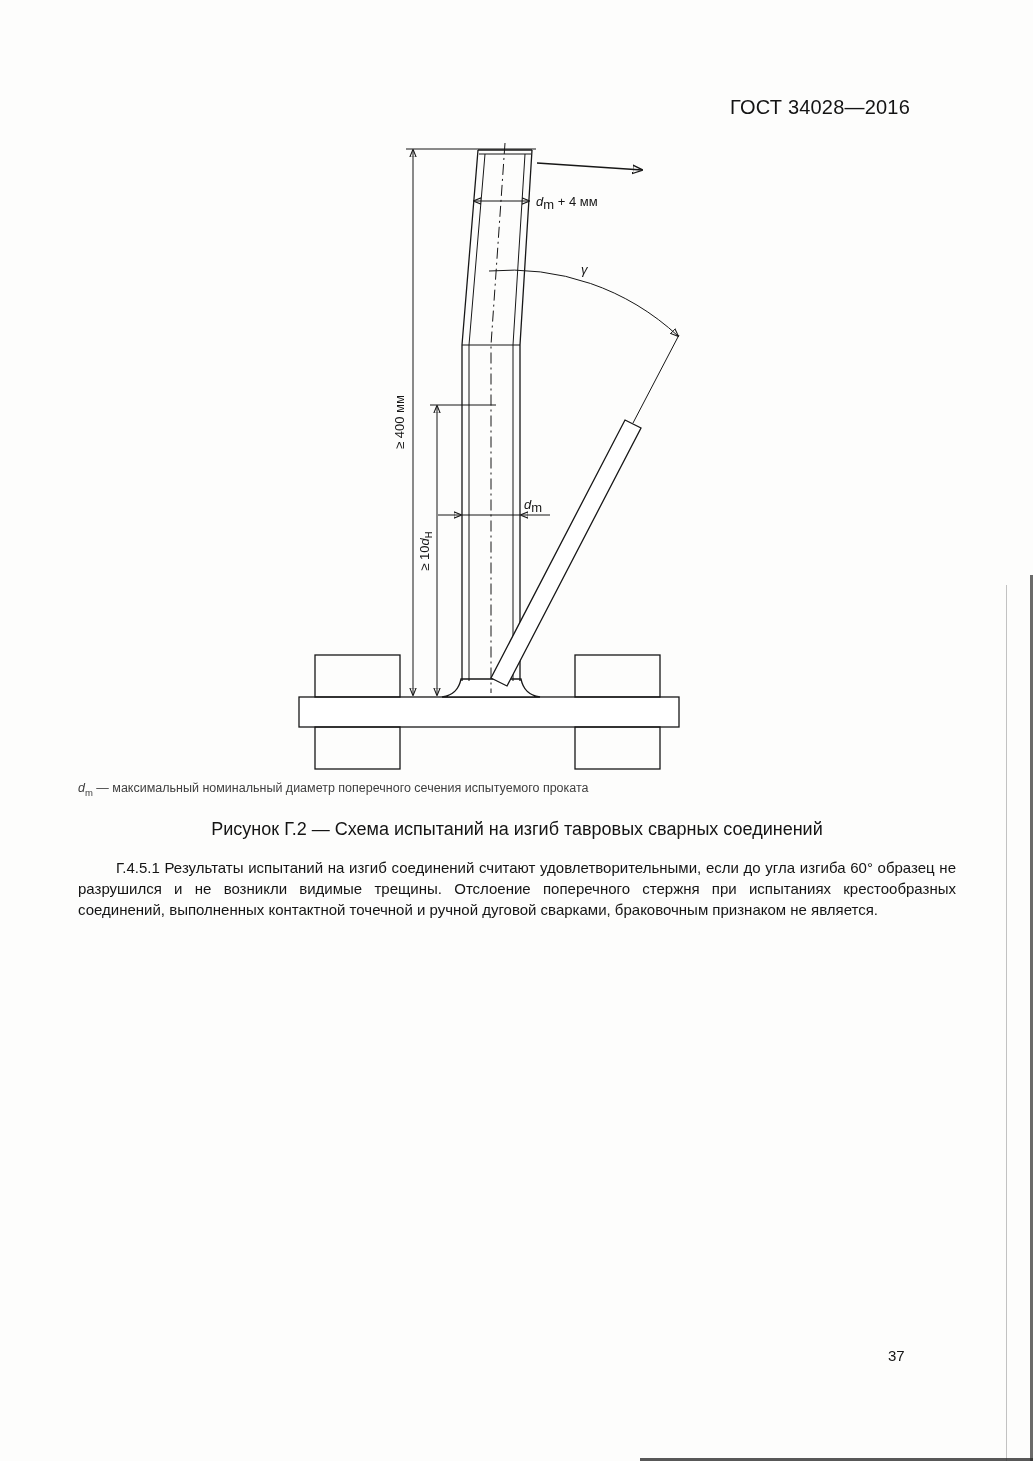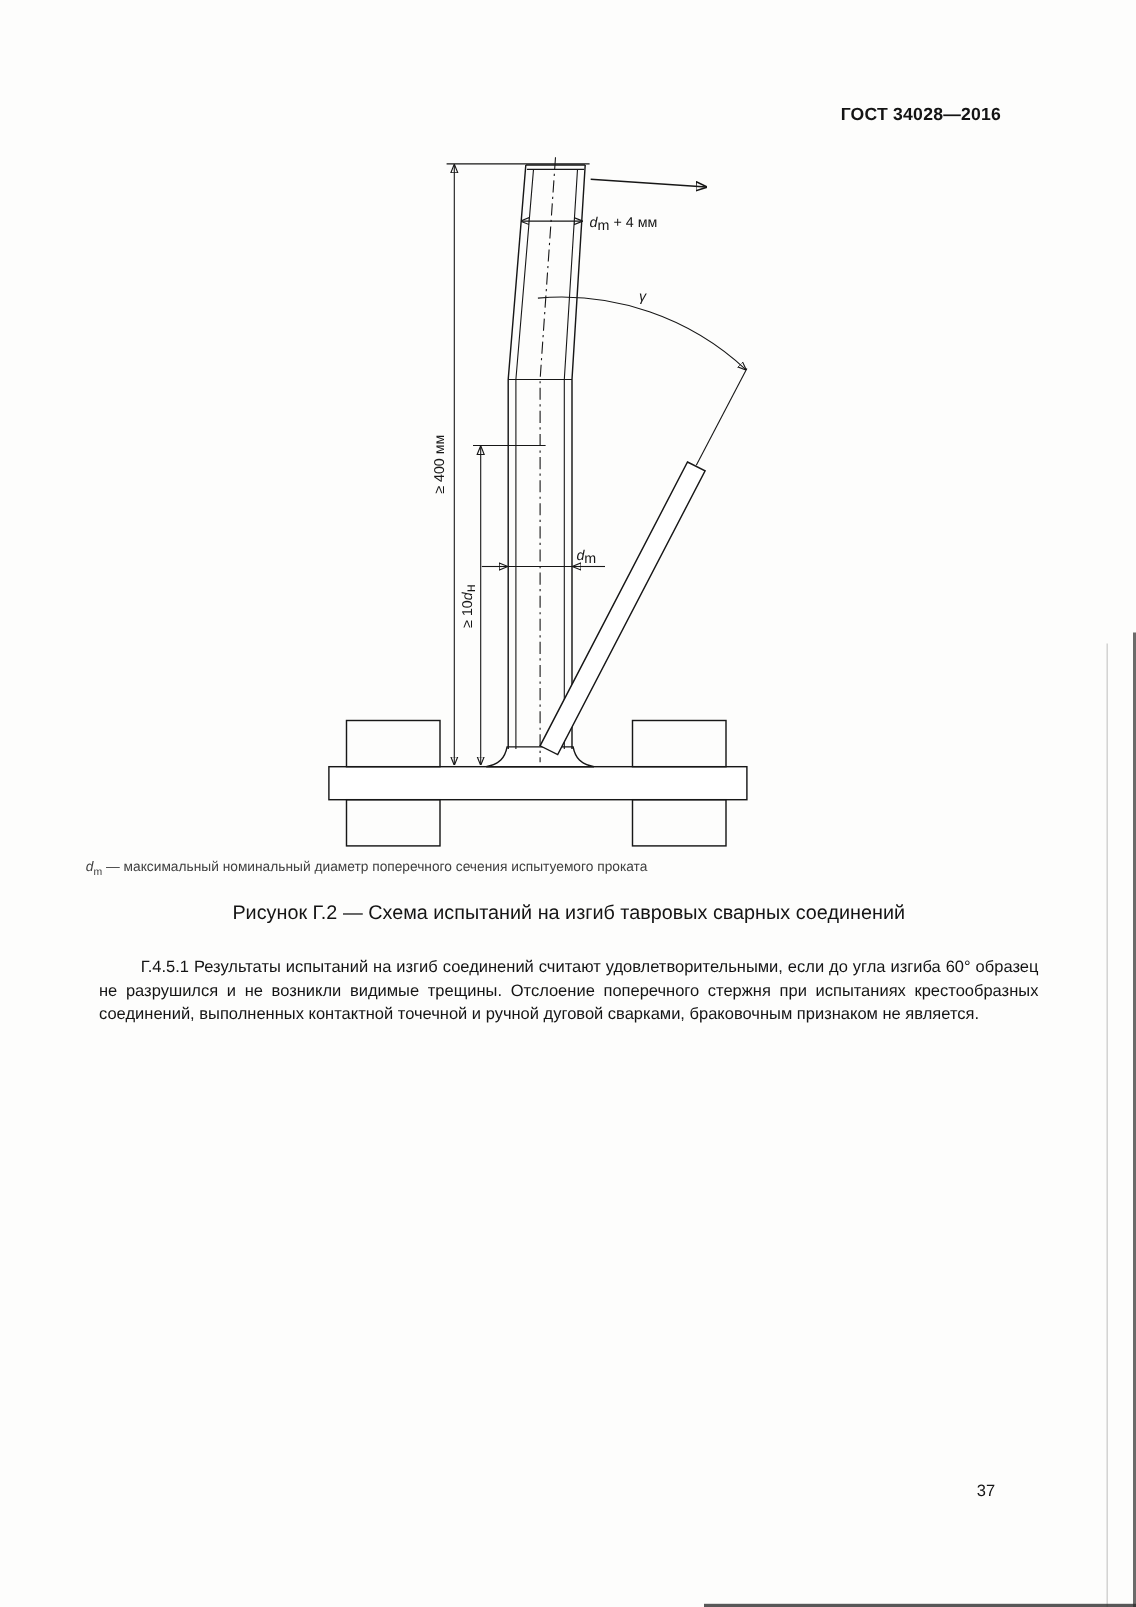--- a/index.html
+++ b/index.html
@@ -7,21 +7,21 @@
     position:relative;
     width:1033px; height:1461px;
     background:#fdfdfc;
     font-family:"Liberation Sans", sans-serif;
     color:#141414;
     margin:0 auto;
     overflow:hidden;
   }
   .header {
     position:absolute; top:96px; right:123px;
-    font-size:16px; font-weight:bold; letter-spacing:.2px;
+    font-size:20px; font-weight:normal; letter-spacing:.2px;
   }
   .diagram { position:absolute; left:290px; top:135px; }
   .diagram line, .diagram path, .diagram rect, .diagram polygon, .diagram polyline {
     stroke:#171717; fill:none; stroke-width:1.3px;
   }
   .diagram .thin { stroke-width:1px; }
   .diagram .fillw { fill:#ffffff; }
   .diagram text, .diagram tspan {
     stroke:none; fill:#171717;
     font-family:"Liberation Sans", sans-serif;
@@ -35,21 +35,21 @@
   .fig-caption .it { font-style:italic; }
   .fig-caption sub { font-size:9.5px; }
   .fig-title {
     position:absolute; left:78px; width:878px; top:819px;
     text-align:center; font-size:18px;
   }
   .body-text {
     position:absolute; left:78px; width:878px; top:857px;
     font-size:15px; line-height:21px; text-align:justify;
   }
-  .body-text p { margin:12px; text-indent:38px; }
+  .body-text p { margin:0; text-indent:38px; }
   .page-number {
     position:absolute; left:888px; top:1320px;
     font-size:15px;
     margin-top:27px;
   }
   .scan-right {
     position:absolute; right:0; top:575px; bottom:0; width:3px;
     background:#3a3a3a; opacity:.75;
   }
   .scan-right2 {

